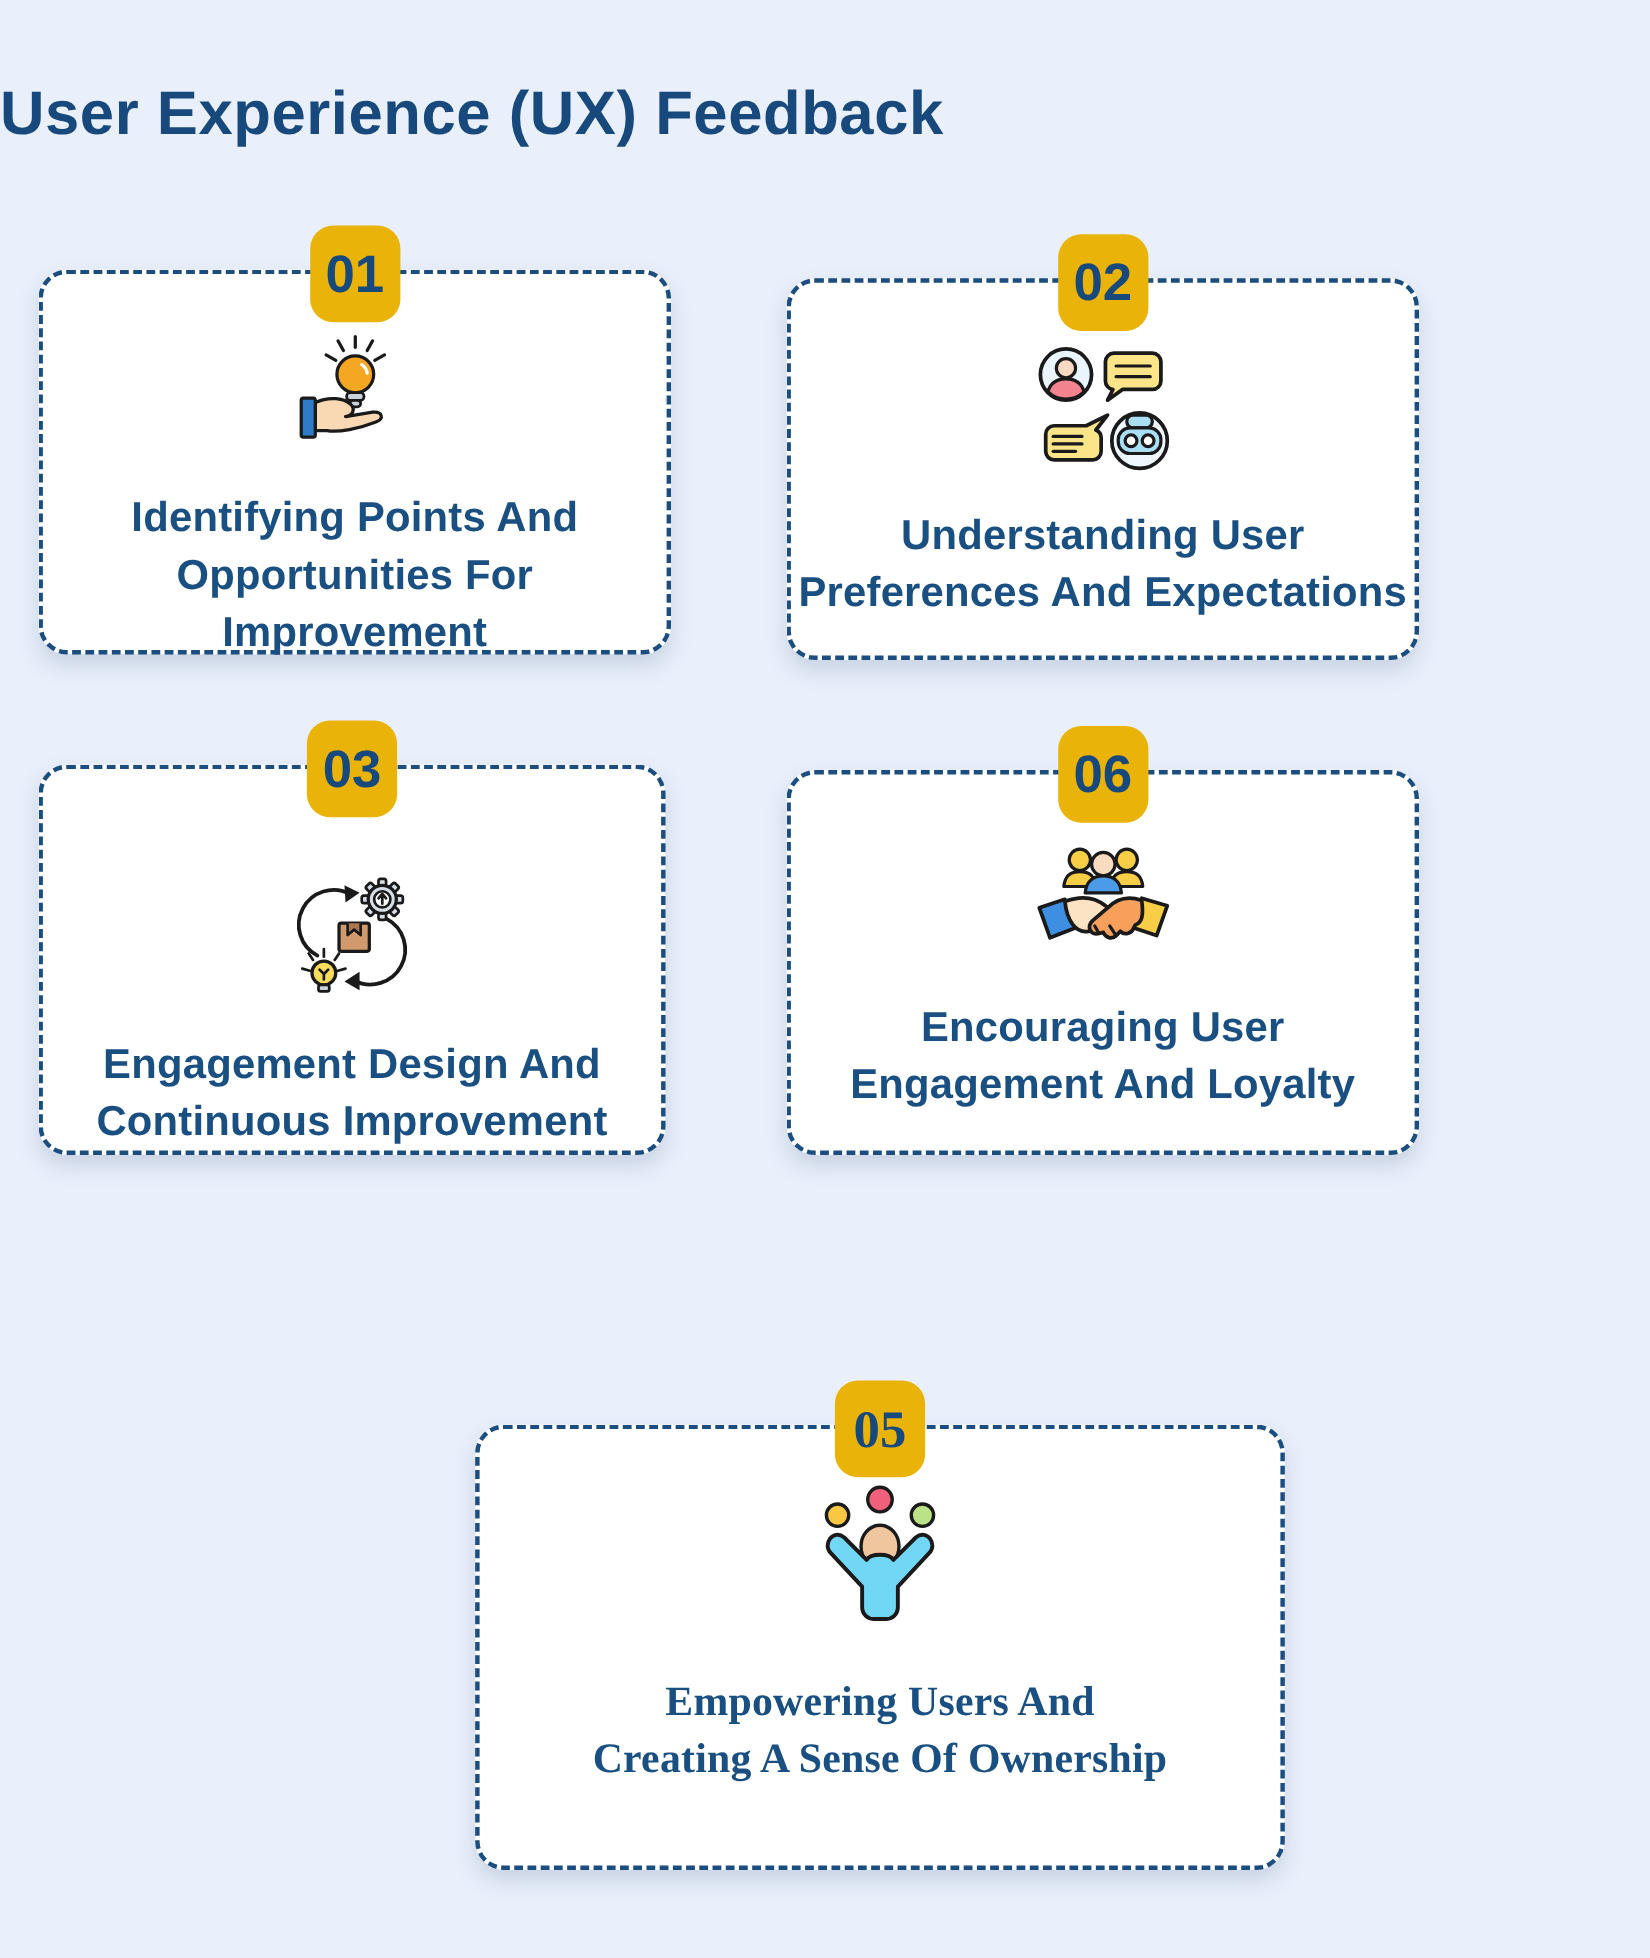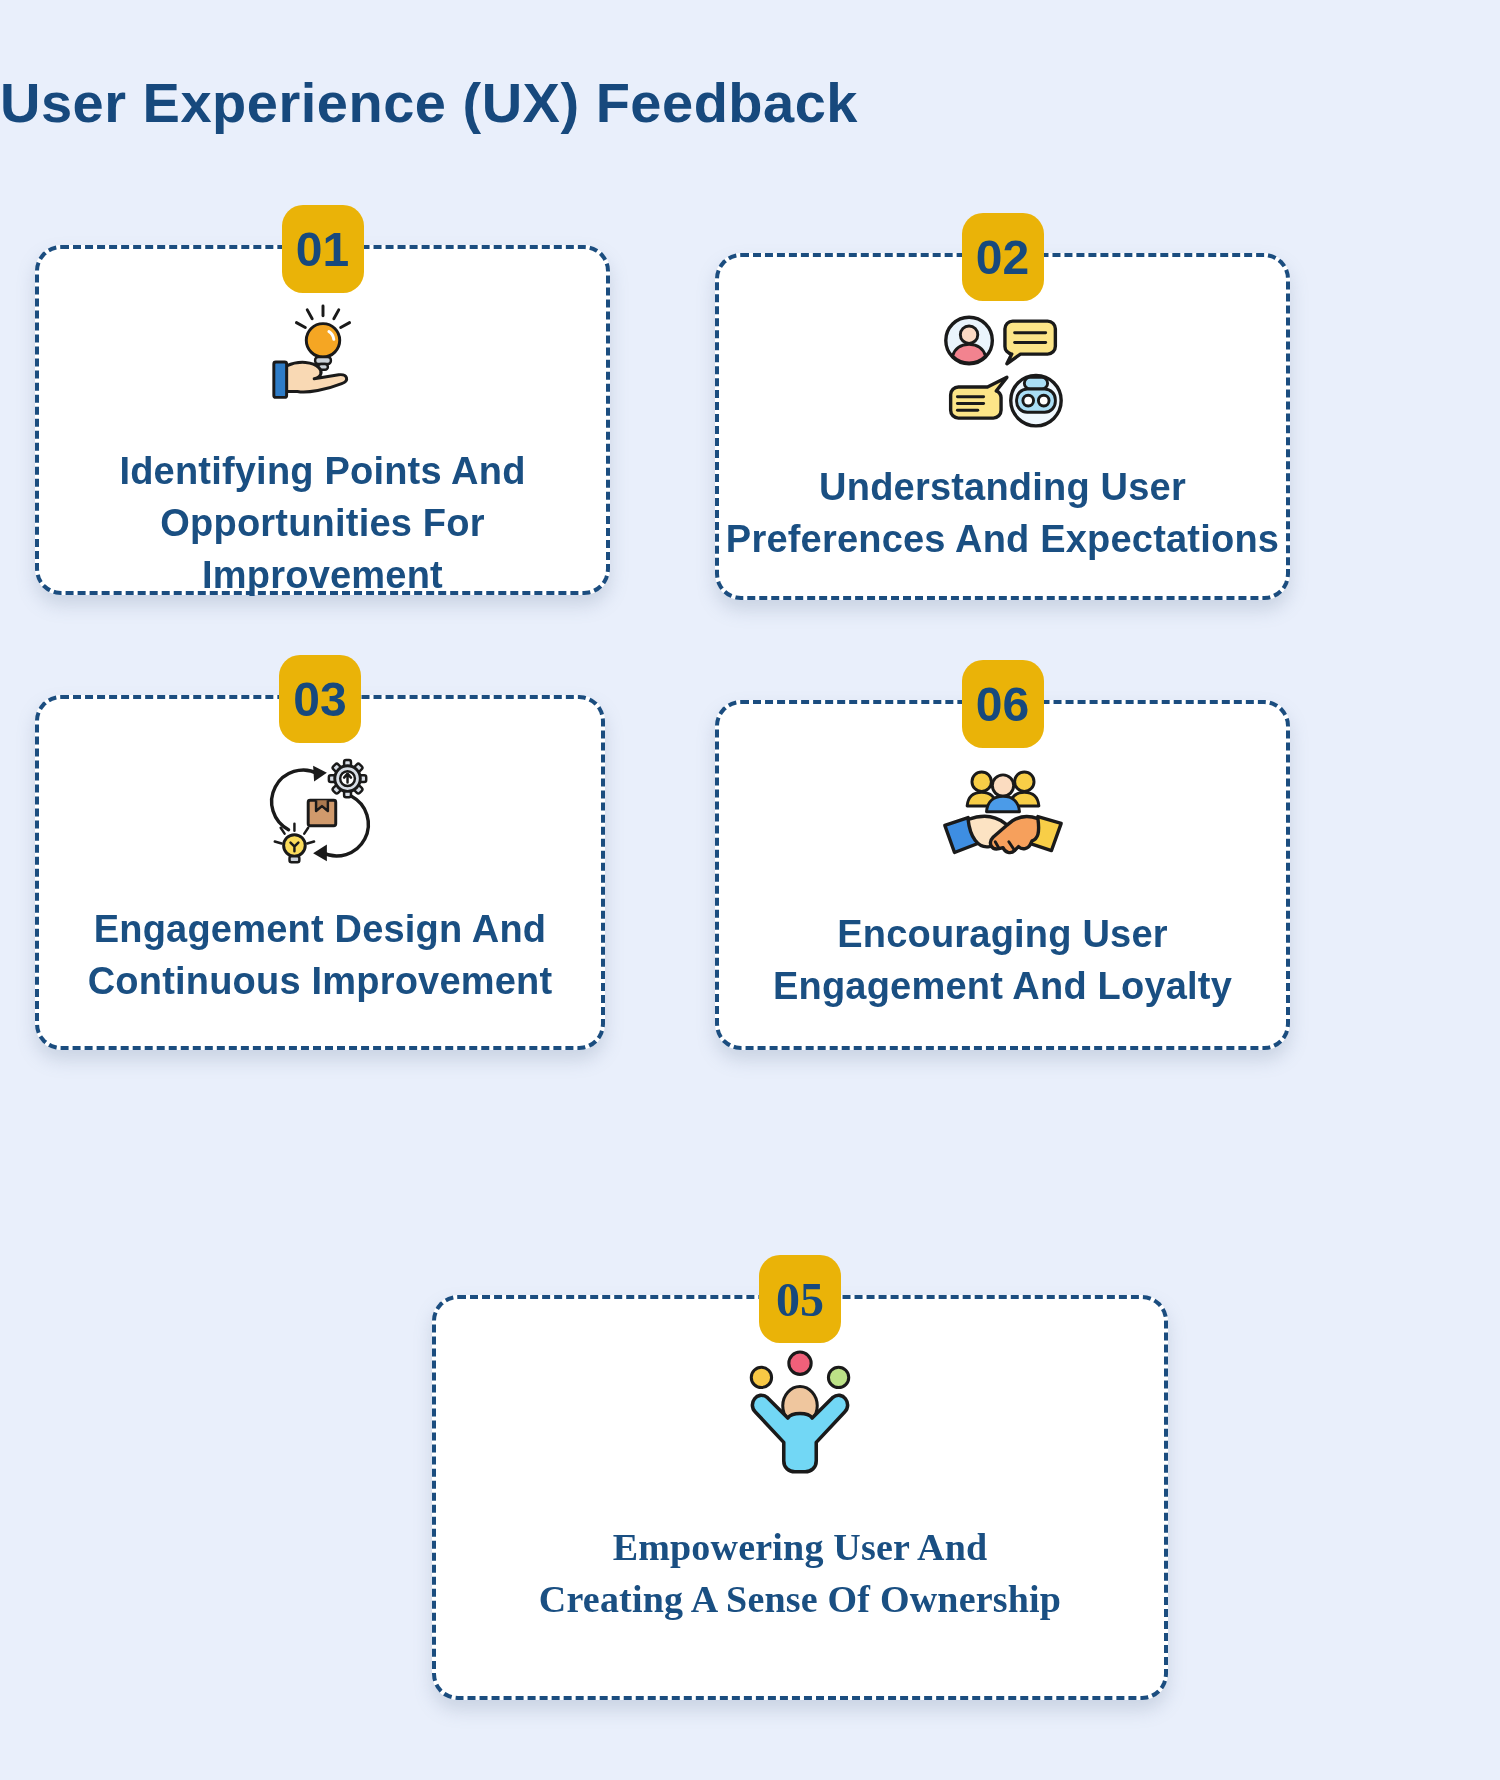--- a/index.html
+++ b/index.html
@@ -25,21 +25,21 @@
     border: 4px dashed #1B4D7F;
     border-radius: 26px;
     box-shadow: 0 10px 18px rgba(110, 130, 160, 0.25);
     display: flex;
     flex-direction: column;
     align-items: center;
     box-sizing: border-box;
   }
   .card-1 { left: 35px;  top: 245px;  width: 575px; height: 350px; }
   .card-2 { left: 715px; top: 253px;  width: 575px; height: 347px; }
-  .card-3 { left: 35px;  top: 695px;  width: 570px; height: 355px; }
+  .card-3 { left: 35px;  top: 695px;  width: 570px; height: 355px; justify-content: flex-end; }
   .card-4 { left: 715px; top: 700px;  width: 575px; height: 350px; }
   .card-5 { left: 432px; top: 1295px; width: 736px; height: 405px; font-family: Liberation Serif, serif; }
   .badge {
     position: absolute;
     top: -44px;
     left: 50%;
     transform: translateX(-50%);
     width: 82px; height: 88px;
     background: #eab308;
     border-radius: 21px;
@@ -208,15 +208,15 @@
   <div class="badge">05</div>
   <div class="icon-wrap">
     <svg width="122" height="134" viewBox="0 0 120 132">
       <circle cx="22" cy="28" r="10" fill="#F8C845" stroke="#1a1a1a" stroke-width="3"></circle>
       <circle cx="60" cy="14" r="11" fill="#F1607A" stroke="#1a1a1a" stroke-width="3"></circle>
       <circle cx="98" cy="28" r="10" fill="#BCE287" stroke="#1a1a1a" stroke-width="3"></circle>
       <ellipse cx="60" cy="56" rx="17" ry="19" fill="#EFC69E" stroke="#1a1a1a" stroke-width="3"></ellipse>
       <path d="M44 92 L16 62 C8 54 18 40 28 48 L48 68 C52 62 68 62 72 68 L92 48 C102 40 112 54 104 62 L76 92 L76 110 C76 117 71 121 65 121 L55 121 C49 121 44 117 44 110 Z" fill="#72D7F5" stroke="#1a1a1a" stroke-width="3.5" stroke-linejoin="round"></path>
     </svg>
   </div>
-  <div class="card-label">Empowering User And
+  <div class="card-label">Empowering Users And
 Creating A Sense Of Ownership</div>
 </div>
 
 </body></html>

